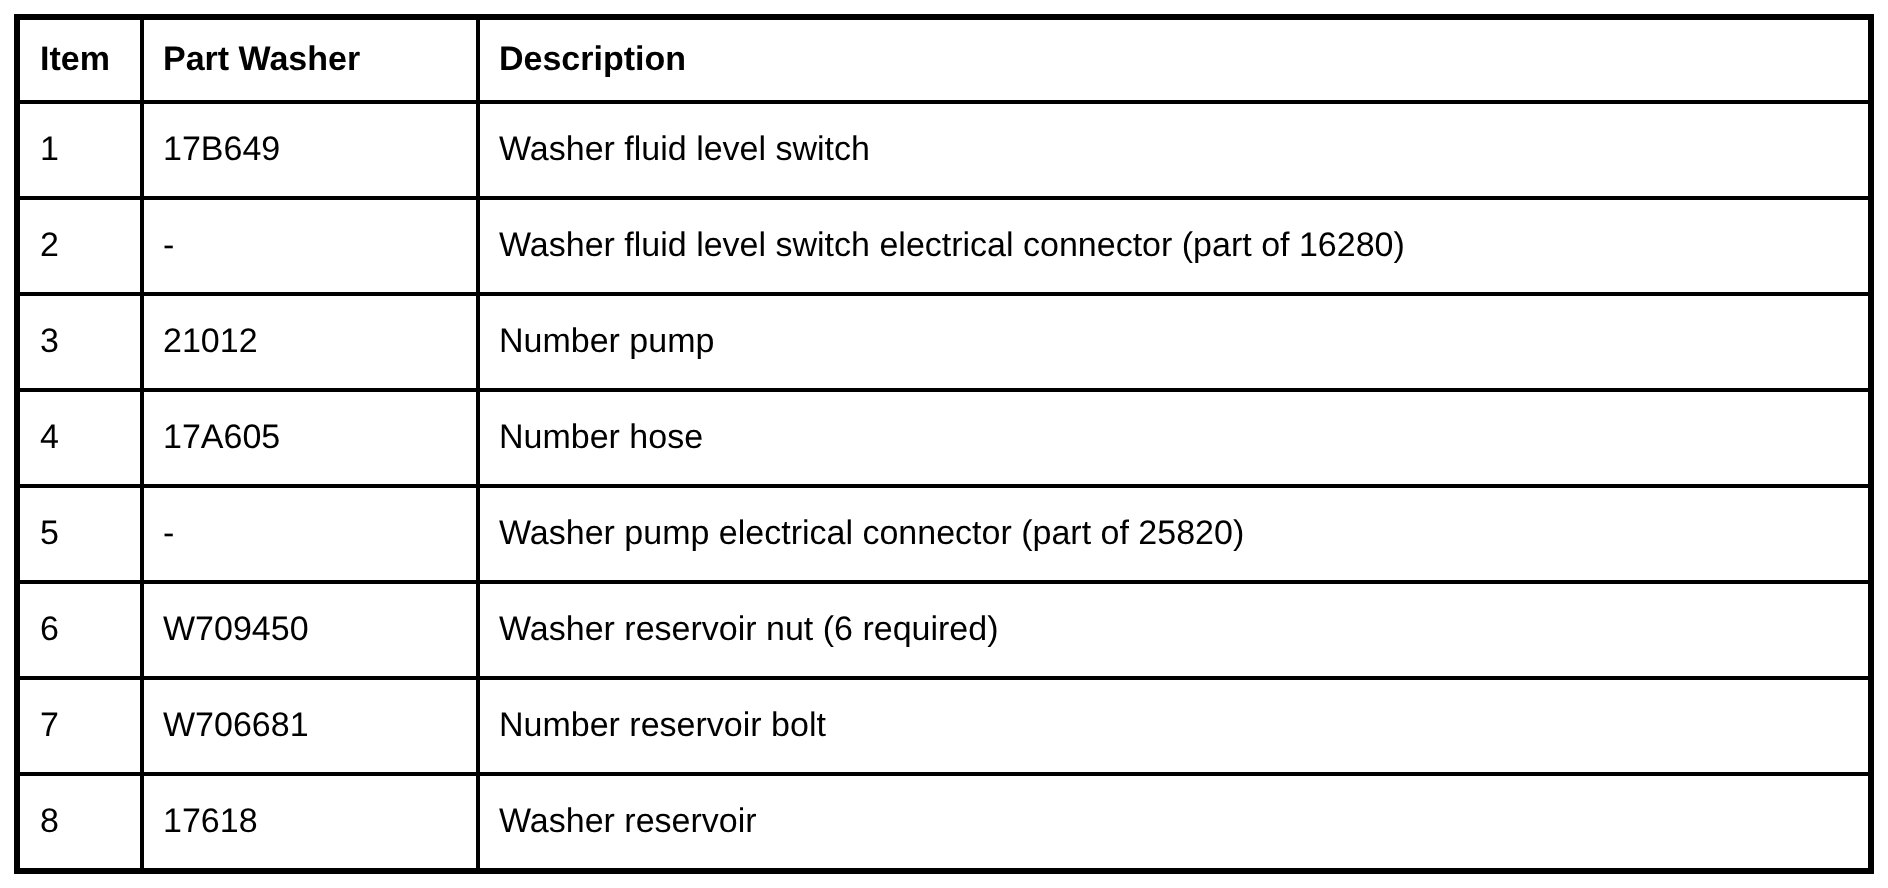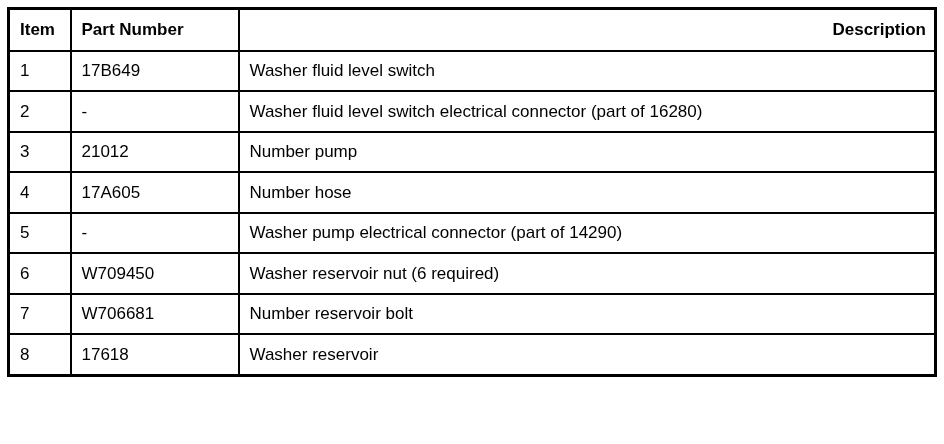--- a/index.html
+++ b/index.html
@@ -12,21 +12,21 @@
     font-family: "Liberation Sans", "DejaVu Sans", sans-serif;
     color: #000000;
   }
   .page {
     width: 944px;
     height: 444px;
     padding: 7px;
   }
   table.parts-table {
     width: 930px;
-    height: 370px;
+    height: 430px;
     border-collapse: collapse;
     table-layout: fixed;
     background: #ffffff;
   }
   table.parts-table th,
   table.parts-table td {
     border: 2px solid #000000;
     font-size: 17px;
     line-height: 1.15;
     padding: 4px 8px 4px 10px;
@@ -42,21 +42,21 @@
   table.parts-table tr > *:last-child  { border-right: 3px solid #000000; }
   table.parts-table thead tr > *       { border-top: 3px solid #000000; }
   table.parts-table tbody tr:last-child > * { border-bottom: 3px solid #000000; }
 
   table.parts-table thead th {
     font-weight: bold;
     text-align: left;
     height: 42px;
   }
   table.parts-table thead th.col-description {
-    text-align: right;
+    text-align: left;
   }
   col.col-item        { width: 62px; }
   col.col-partnumber  { width: 168px; }
   col.col-description { width: auto; }
   table.parts-table tbody td {
     font-weight: normal;
     text-align: left;
   }
 </style>
 </head>
@@ -65,21 +65,21 @@
 <div class="page">
   <table class="parts-table">
     <colgroup>
       <col class="col-item">
       <col class="col-partnumber">
       <col class="col-description">
     </colgroup>
     <thead>
       <tr>
         <th class="col-item">Item</th>
-        <th class="col-partnumber">Part Number</th>
+        <th class="col-partnumber">Part Washer</th>
         <th class="col-description">Description</th>
       </tr>
     </thead>
     <tbody id="parts-tbody">
         <tr>
           <td>1</td>
           <td>17B649</td>
           <td>Washer fluid level switch</td>
         </tr>
         <tr>
@@ -93,21 +93,21 @@
           <td>Number pump</td>
         </tr>
         <tr>
           <td>4</td>
           <td>17A605</td>
           <td>Number hose</td>
         </tr>
         <tr>
           <td>5</td>
           <td>-</td>
-          <td>Washer pump electrical connector (part of 14290)</td>
+          <td>Washer pump electrical connector (part of 25820)</td>
         </tr>
         <tr>
           <td>6</td>
           <td>W709450</td>
           <td>Washer reservoir nut (6 required)</td>
         </tr>
         <tr>
           <td>7</td>
           <td>W706681</td>
           <td>Number reservoir bolt</td>

